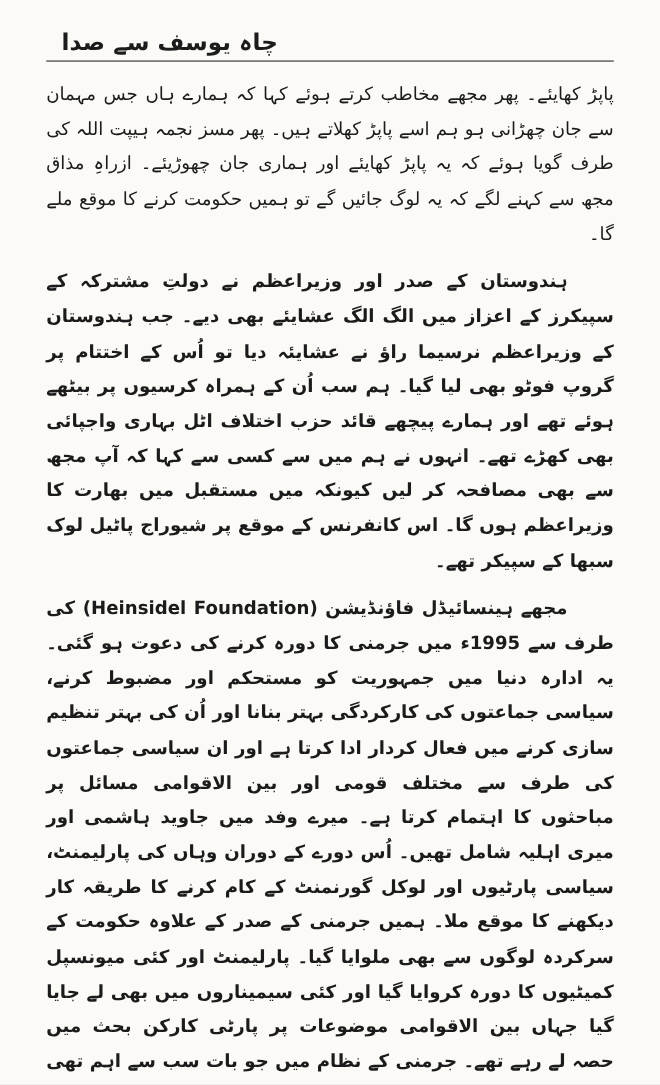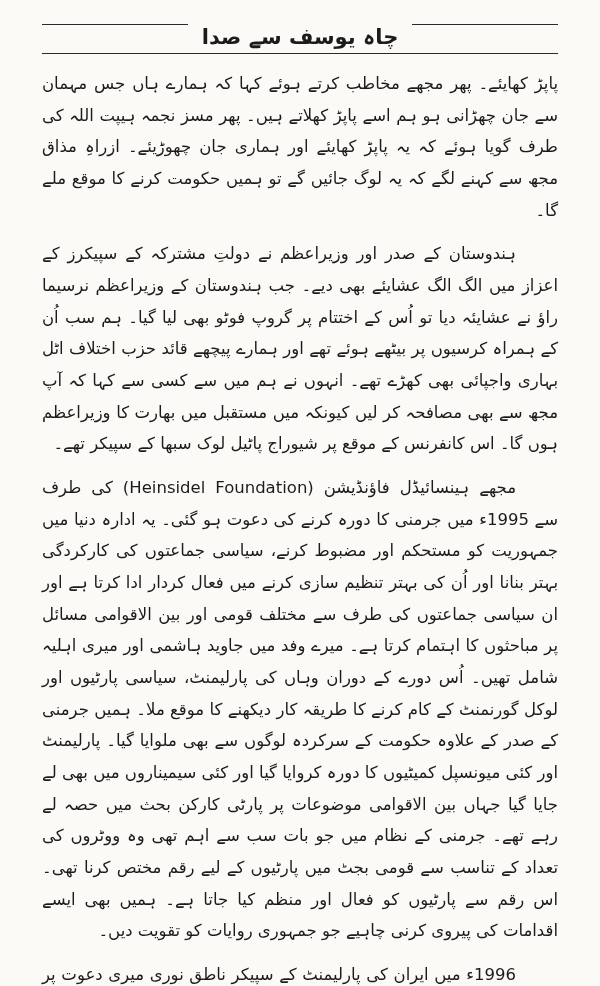--- a/index.html
+++ b/index.html
@@ -15,23 +15,24 @@
     background: #fbfaf7;
     color: #1b1b1b;
     box-sizing: border-box;
     padding: 18px 42px 30px 42px;
     font-family: "DejaVu Sans", sans-serif;
     overflow: hidden;
   }
   
   .header-row {
     display: flex;
-    align-items: flex-start;
+    align-items: flex-end;
     direction: rtl;
     margin-top: 6px;
+    flex-direction: column;
   }
   .header-rule {
     flex: 1;
     border-top: 1.5px solid #2a2a2a;
     height: 0;
   }
   .book-title {
     padding: 0 14px;
     font-size: 21px;
     font-weight: bold;
@@ -56,20 +57,21 @@
     direction: rtl;
     text-align: justify;
     font-size: 16.5px;
     line-height: 1.92;
   }
   .para {
     margin: 0 0 12px 0;
   }
   .para.indent {
     text-indent: 42px; 
+    font-weight: bold;
   }
   .para:last-child {
     margin-bottom: 0;
   }
 </style>
 </head>
 <body>
 
 <div class="page">
 

